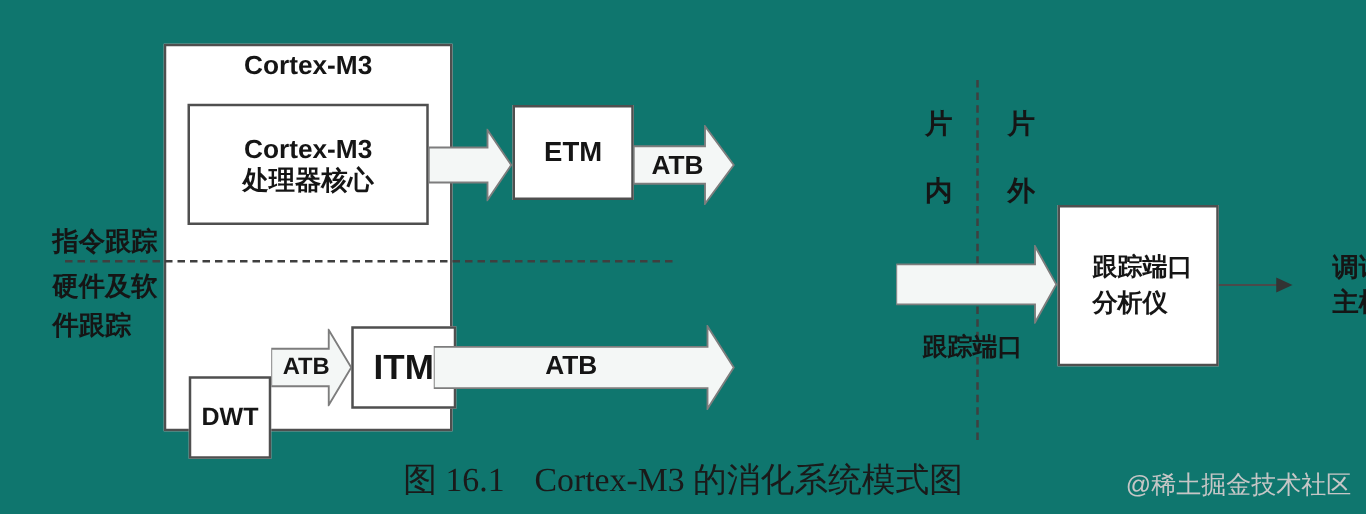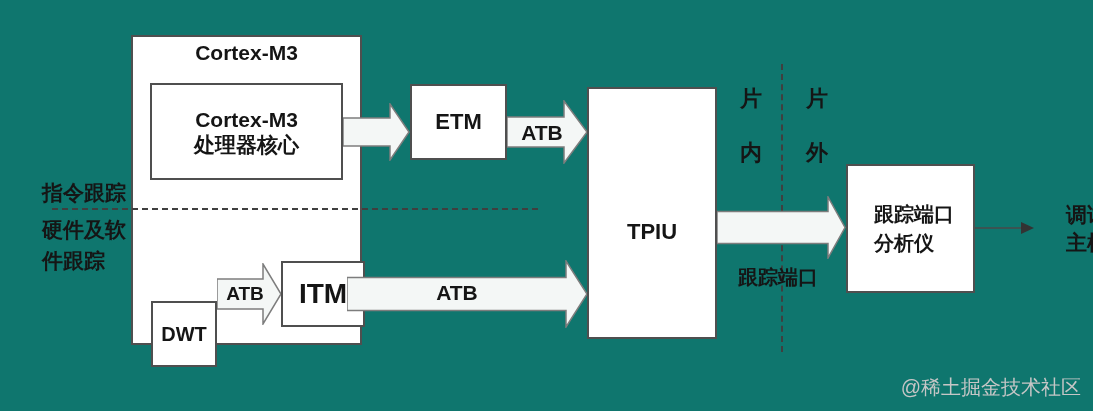--- a/index.html
+++ b/index.html
@@ -71,23 +71,20 @@
 
   <div class="box center-flex" style="left:281px;top:261px;width:84px;height:66px;font-weight:bold;font-size:28px;">
     <div>ITM</div>
   </div>
 
   <svg class="arrow-svg" style="left:347px;top:260px;" width="241" height="68" viewBox="0 0 241 68">
     <polygon points="0,17.5 219,17.5 219,1 240,34 219,67 219,50.5 0,50.5" fill="var(--arrow-fill)" stroke="var(--arrow-stroke)" stroke-width="1.5"></polygon>
   </svg>
   <div class="atb" style="left:347px;top:281px;width:220px;font-size:21px;">ATB</div>
 
-  <div class="box center-flex" style="left:587px;top:87px;width:130px;height:252px;font-weight:bold;font-size:22px;padding-top:38px;">
-    <div>TPIU</div>
-  </div>
 
   <div class="dash-v" style="left:781px;top:64px;height:288px;"></div>
   <div class="vstack" style="left:738px;top:72px;">片内</div>
   <div class="vstack" style="left:804px;top:72px;">片外</div>
 
   <svg class="arrow-svg" style="left:717px;top:196px;" width="129" height="63" viewBox="0 0 129 63">
     <polygon points="0,15.5 111,15.5 111,1 128,31.5 111,62 111,47.5 0,47.5" fill="var(--arrow-fill)" stroke="var(--arrow-stroke)" stroke-width="1.5"></polygon>
   </svg>
   <div class="lbl" style="left:738px;top:264px;font-size:20px;">跟踪端口</div>
 
@@ -95,15 +92,16 @@
     <div>跟踪端口</div>
     <div>分析仪</div>
   </div>
 
   <svg class="arrow-svg" style="left:975px;top:220px;" width="60" height="16" viewBox="0 0 60 16">
     <line x1="0" y1="8" x2="47" y2="8" stroke="#4a4a4a" stroke-width="1.5"></line>
     <polygon points="46,2 59,8 46,14" fill="#333333"></polygon>
   </svg>
   <div class="lbl" style="left:1030px;top:201px;width:48px;font-size:21px;line-height:28px;word-break:break-all;margin-left:36px;">调试主机</div>
 
+  <div class="caption"><span>图 16.1</span><span class="gap"></span><span>Cortex-M3 的消化系统模式图</span></div>
   <div class="watermark">@稀土掘金技术社区</div>
 
 </div>
 
 </body></html>

